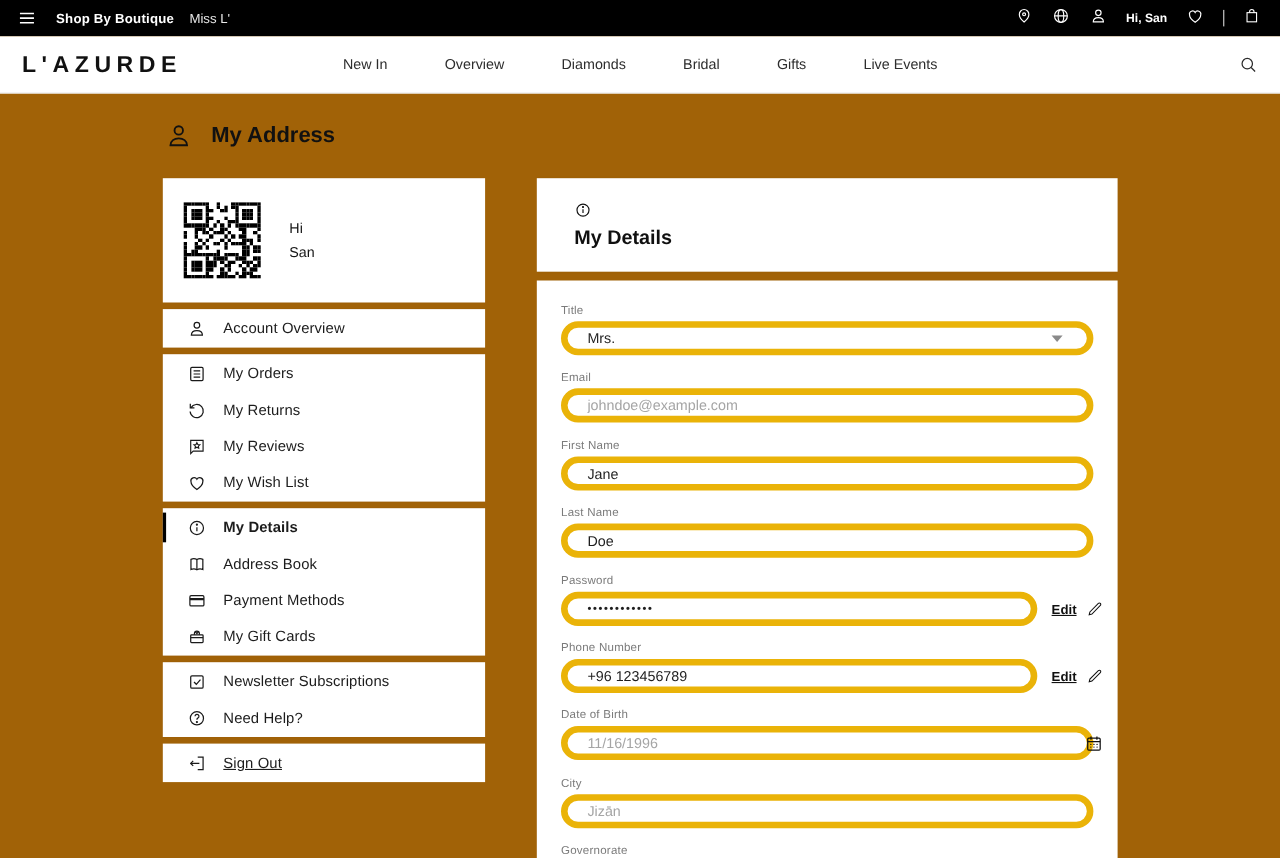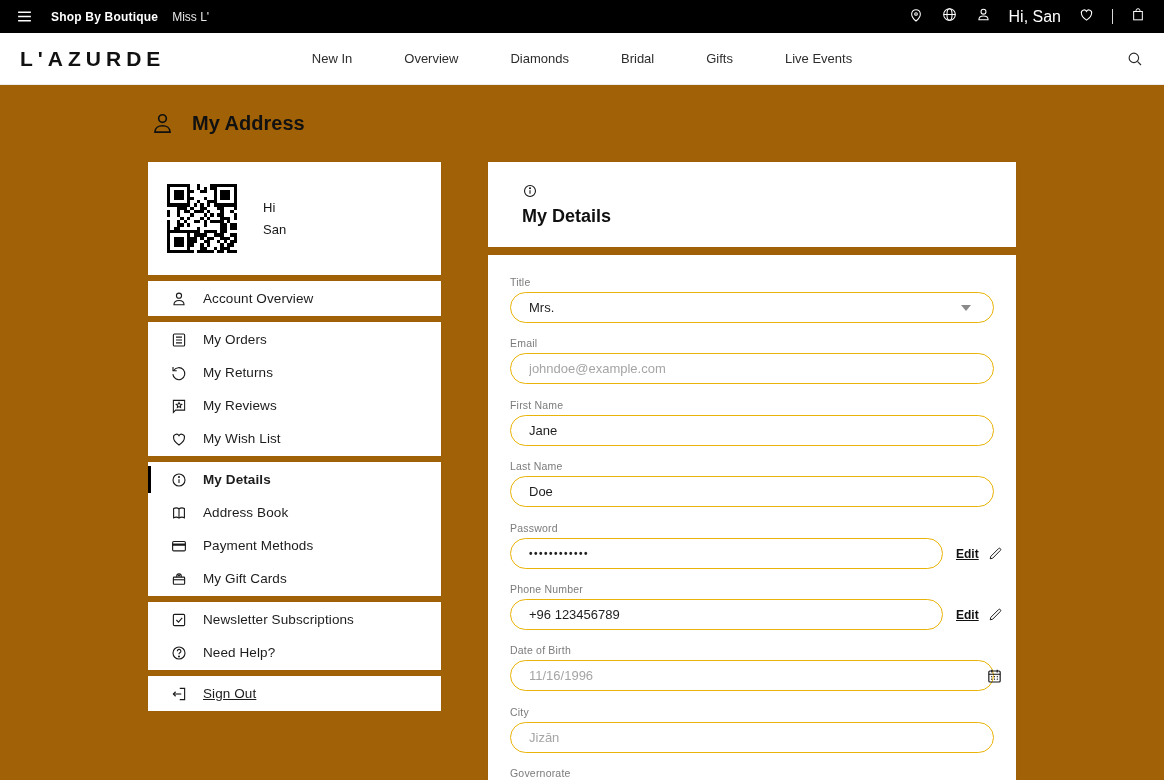--- a/index.html
+++ b/index.html
@@ -7,21 +7,21 @@
   body { font-family:"Liberation Sans", sans-serif; background:#f1f0ef; }
   .screen { position:relative; width:1164px; height:780px; overflow:hidden; background:#a16207; }
 
   
   .topbar { position:absolute; top:0; left:0; width:1164px; height:33px; background:#000;
             display:flex; align-items:center; color:#fff; }
   .topbar .burger { margin-left:16px; display:flex; cursor:pointer; }
   .topbar .shopby { margin-left:18px; font-size:12px; font-weight:700; letter-spacing:.2px; cursor:pointer; }
   .topbar .missl { margin-left:14px; font-size:12px; color:#e8e8e8; cursor:pointer; }
   .topbar .right { margin-left:auto; display:flex; align-items:center; gap:17px; margin-right:18px; }
-  .topbar .right .greet { font-size:16px; font-weight:400; }
+  .topbar .right .greet { font-size:11px; font-weight:700; }
   .topbar .vdiv { width:1px; height:15px; background:rgba(255,255,255,.85); }
   .tic { display:block; cursor:pointer; }
 
   
   .navbar { position:absolute; top:33px; left:0; width:1164px; height:52px; background:#fff;
             display:flex; align-items:center; border-bottom:1px solid #ececec; }
   .logo { position:absolute; left:20px; top:50%; transform:translateY(-50%);
           font-size:21px; font-weight:700; letter-spacing:5px; color:#111; cursor:pointer; }
   .navlinks { position:absolute; left:0; right:0; display:flex; justify-content:center; gap:52px; }
   .navlinks a { font-size:13px; color:#2d2d2d; text-decoration:none; cursor:pointer; }
@@ -51,21 +51,21 @@
 
   
   .panel { position:absolute; left:488px; top:162px; width:528px; }
   .panel-head { height:85px; margin-bottom:8px; padding:21px 0 0 34px; }
   .panel-head h2 { font-size:18px; font-weight:700; color:#101010; margin-top:7px; }
   .form-card { position:relative; height:525px; overflow:hidden; }
 
   .fld { position:absolute; left:0; width:100%; }
   .fld-label { margin-left:22px; font-size:10.5px; color:#7b7b7b; letter-spacing:.2px; }
   .ctl-row { position:relative; margin-left:22px; margin-top:4px; display:flex; align-items:center; }
-  .pill { height:31px; width:484px; border:1px solid #eab308; border-radius:17px; background:#fff;
+  .pill { height:31px; width:484px; border:6px solid #eab308; border-radius:17px; background:#fff;
           padding:0 18px; font-size:13px; color:#1e1e1e; font-family:"Liberation Sans",sans-serif; }
   .pill::placeholder { color:#a5a5a5; opacity:1; }
   .pill.short { width:433px; }
   .pill.pw { font-size:10px; font-weight:700; letter-spacing:1.5px; }
   .pill.ghost { color:#a5a5a5; }
   .select-pill { display:flex; align-items:center; position:relative; cursor:pointer; }
   .caret { position:absolute; right:22px; top:50%; transform:translateY(-50%);
            width:0; height:0; border-left:5px solid transparent; border-right:5px solid transparent;
            border-top:6px solid #8a8a8a; }
   .in-icon { position:absolute; right:13px; top:50%; transform:translateY(-50%); display:flex; cursor:pointer; }

